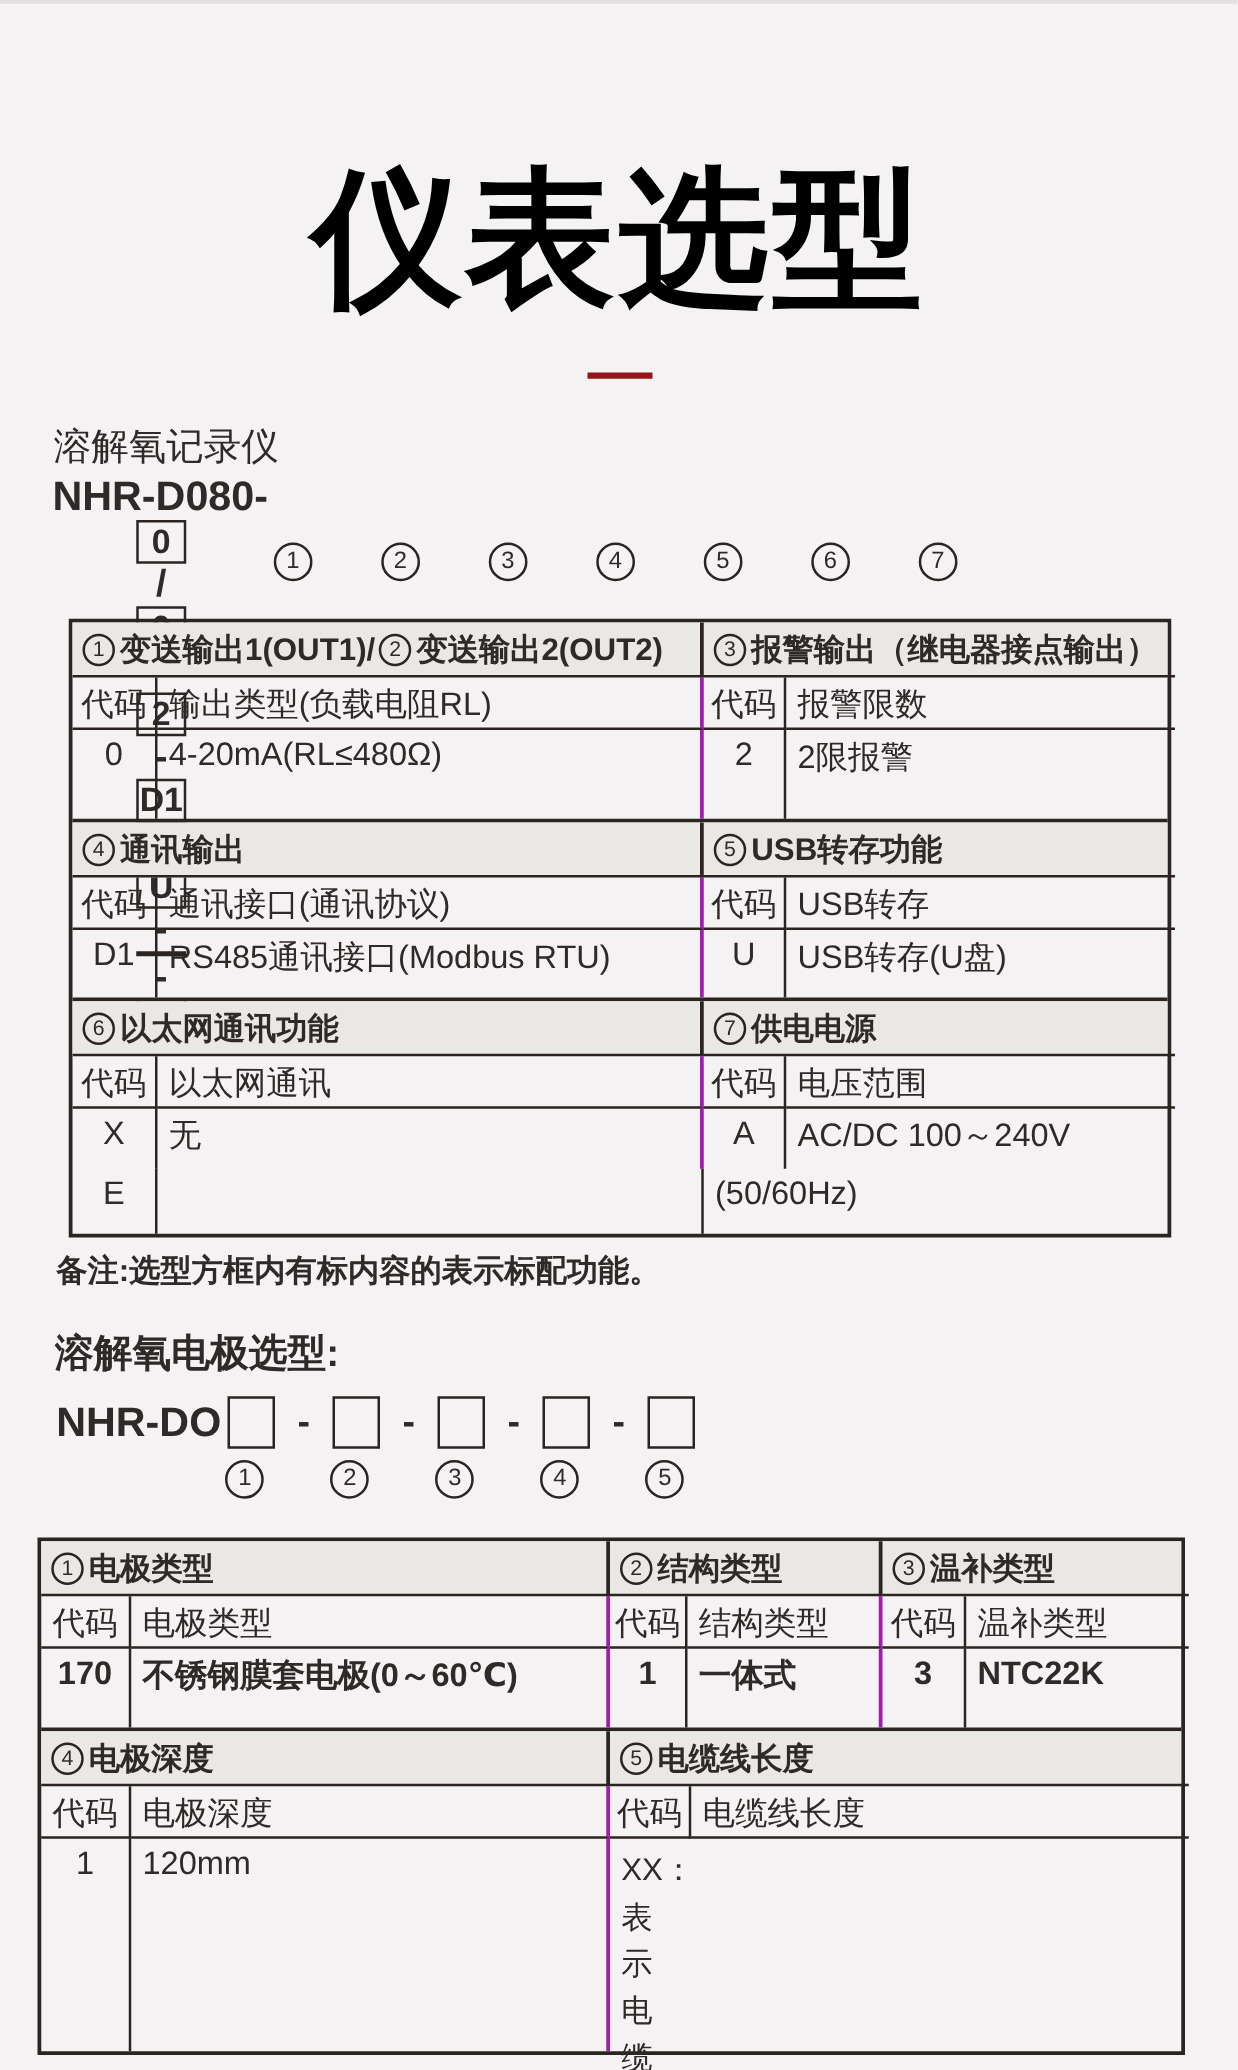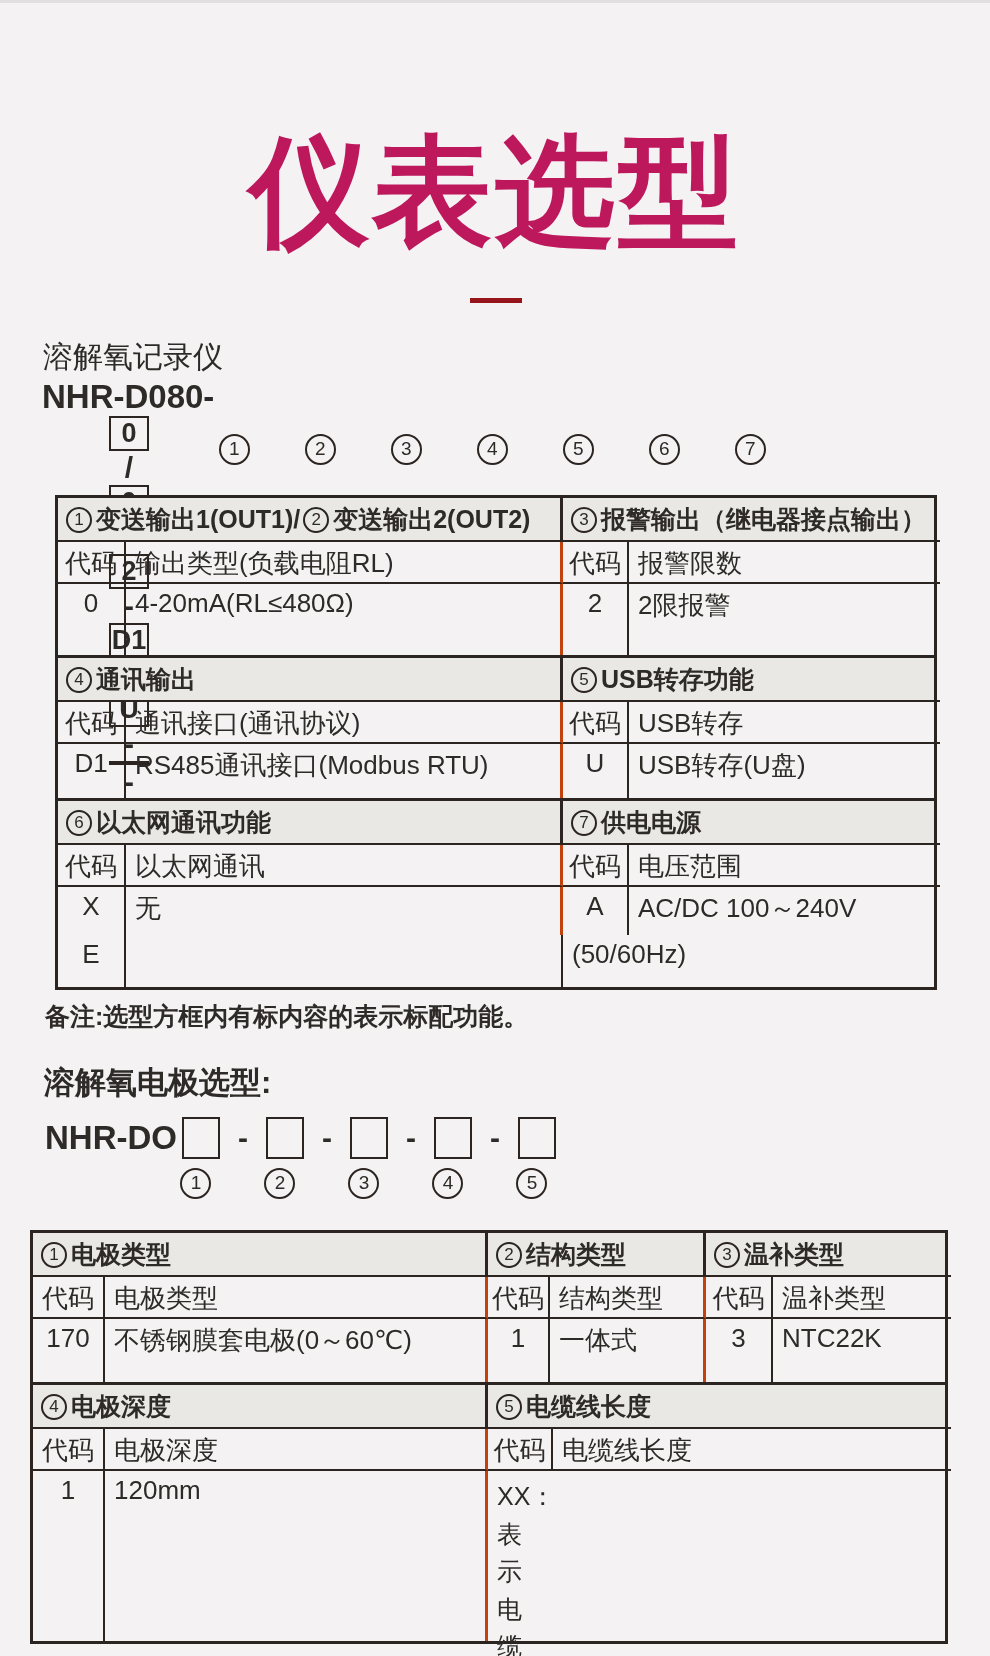--- a/index.html
+++ b/index.html
@@ -6,21 +6,21 @@
   html,body { width:990px; }
   body{
     font-family:"Liberation Sans","DejaVu Sans",sans-serif;
     background:#f4f2f3; color:#2e2a28;
   }
   #page{ position:relative; width:990px; height:1656px; background:#f4f2f3; overflow:hidden; }
   .topstrip{ position:absolute; left:0; top:0; width:990px; height:3px; background:#e2dfe0; }
 
   .title{
     position:absolute; left:0; right:0; top:122px; text-align:center;
-    font-size:120px; font-weight:900; color:#be185d; letter-spacing:3px; line-height:1.15;
+    font-size:120px; font-weight:900; color:#000000; letter-spacing:3px; line-height:1.15;
   }
   .redline{ position:absolute; left:470px; top:298px; width:52px; height:5px; background:#96151a; }
 
   .h-recorder{ position:absolute; left:43px; top:337px; font-size:30px; font-weight:500; }
   .h-electrode{ position:absolute; left:44px; top:1062px; font-size:31px; font-weight:700; }
   .note{ position:absolute; left:45px; top:1000px; font-size:25px; font-weight:600; }
 
   .modelrow{ position:absolute; display:flex; align-items:center; }
   .modelrow.r1{ left:42px; top:378px; height:46px;flex-direction:column; }
   .modelrow.r2{ left:45px; top:1116px; height:44px; }
@@ -58,32 +58,32 @@
   .hdr-row1{ display:grid; grid-template-columns:505px 377px; background:#e9e8e5; }
   .hdr-cell{
     display:flex; align-items:center; gap:3px; padding:4px 6px 3px 8px;
     font-size:25px; font-weight:700; border-bottom:2px solid #2b2420; height:44px;
     white-space:nowrap; overflow:hidden;
   }
   .hdr-cell.hl{ border-right:3px solid #2b2420; }
   .bgrid1{ display:grid; grid-template-columns:68px 437px 66px 311px; }
   .cell{ font-size:26px; padding:4px 9px; white-space:pre-line; }
   .code{ text-align:center; border-right:2px solid #2b2420; padding-left:2px; padding-right:2px; }
-  .descL{ border-right:3px solid #c2410c; }
+  .descL{ border-right:3px solid #a21caf; }
   .sub{ border-bottom:2px solid #2b2420; height:42px; }
   .hA{ height:71px; } .hB{ height:54px; } .hC1{ height:48px; padding-bottom:0; } .hC2{ height:52px; }
 
   
   .t2{ position:absolute; left:30px; top:1230px; width:918px; border:3px solid #2b2420; }
   .hdr-row2a{ display:grid; grid-template-columns:455px 218px 245px; background:#e9e8e5; }
   .hdr-row2b{ display:grid; grid-template-columns:455px 463px; background:#e9e8e5; }
   .bgrid2a{ display:grid; grid-template-columns:72px 383px 62px 156px 67px 178px; }
   .bgrid2b{ display:grid; grid-template-columns:72px 383px 65px 398px; }
   .t2 .bottom{ border-top:3px solid #2b2420; }
-  .h2a{ height:63px; } .h2b{ height:170px; }
+  .h2a{ height:63px;font-weight:bold; } .h2b{ height:170px; }
   .t2 .cell{ font-size:26px; }
   .t2 .multiline{ font-size:25px; line-height:1.5; padding-top:7px; }
 </style>
 </head>
 <body>
 
 <div id="page">
   <div class="topstrip"></div>
 
   <div class="title">仪表选型</div>

